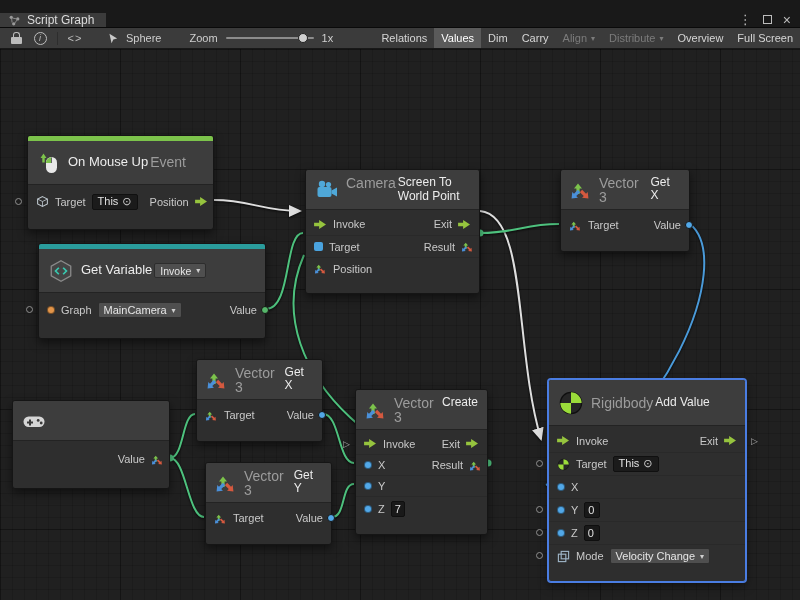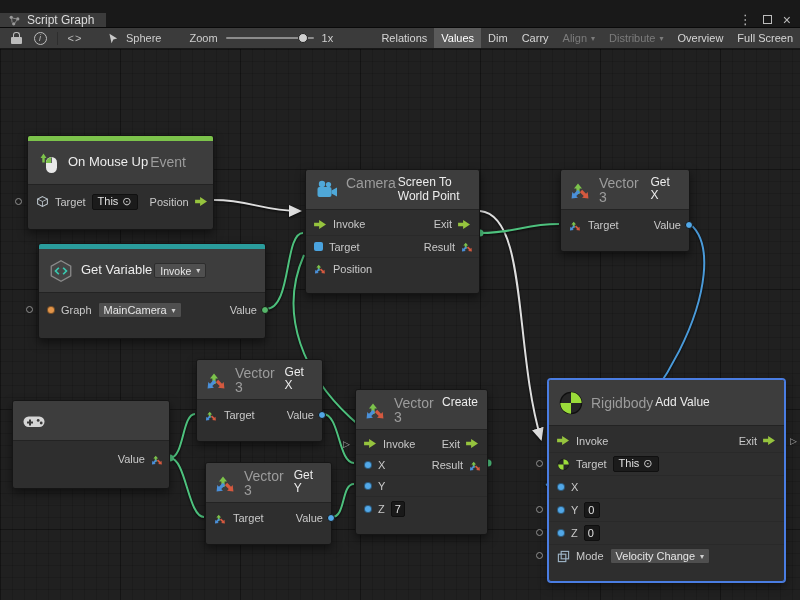--- a/index.html
+++ b/index.html
@@ -442,21 +442,21 @@
           <span class="plbl">Y</span>
         </div>
         <div class="row" style="height:24px">
           <span class="dot blue"></span>
           <span class="plbl">Z</span>
           <input class="nf w14" value="7" style="">
         </div>
       </div>
     </div>
 
-    <div class="node selected" style="left:548px;top:330px;width:237px">
+    <div class="node selected" style="left:548px;top:330px;width:198px">
       <div class="nhead tall">
         <svg class="nicon" width="26" height="26" viewBox="0 0 22 22">
             <use href="#rbicon"></use>
           </svg>
         <div class="htxt">
           <div class="cat">Rigidbody</div>
           <div class="ttl">Add Value</div>
         </div>
       </div>
       <div class="nbody lines">

